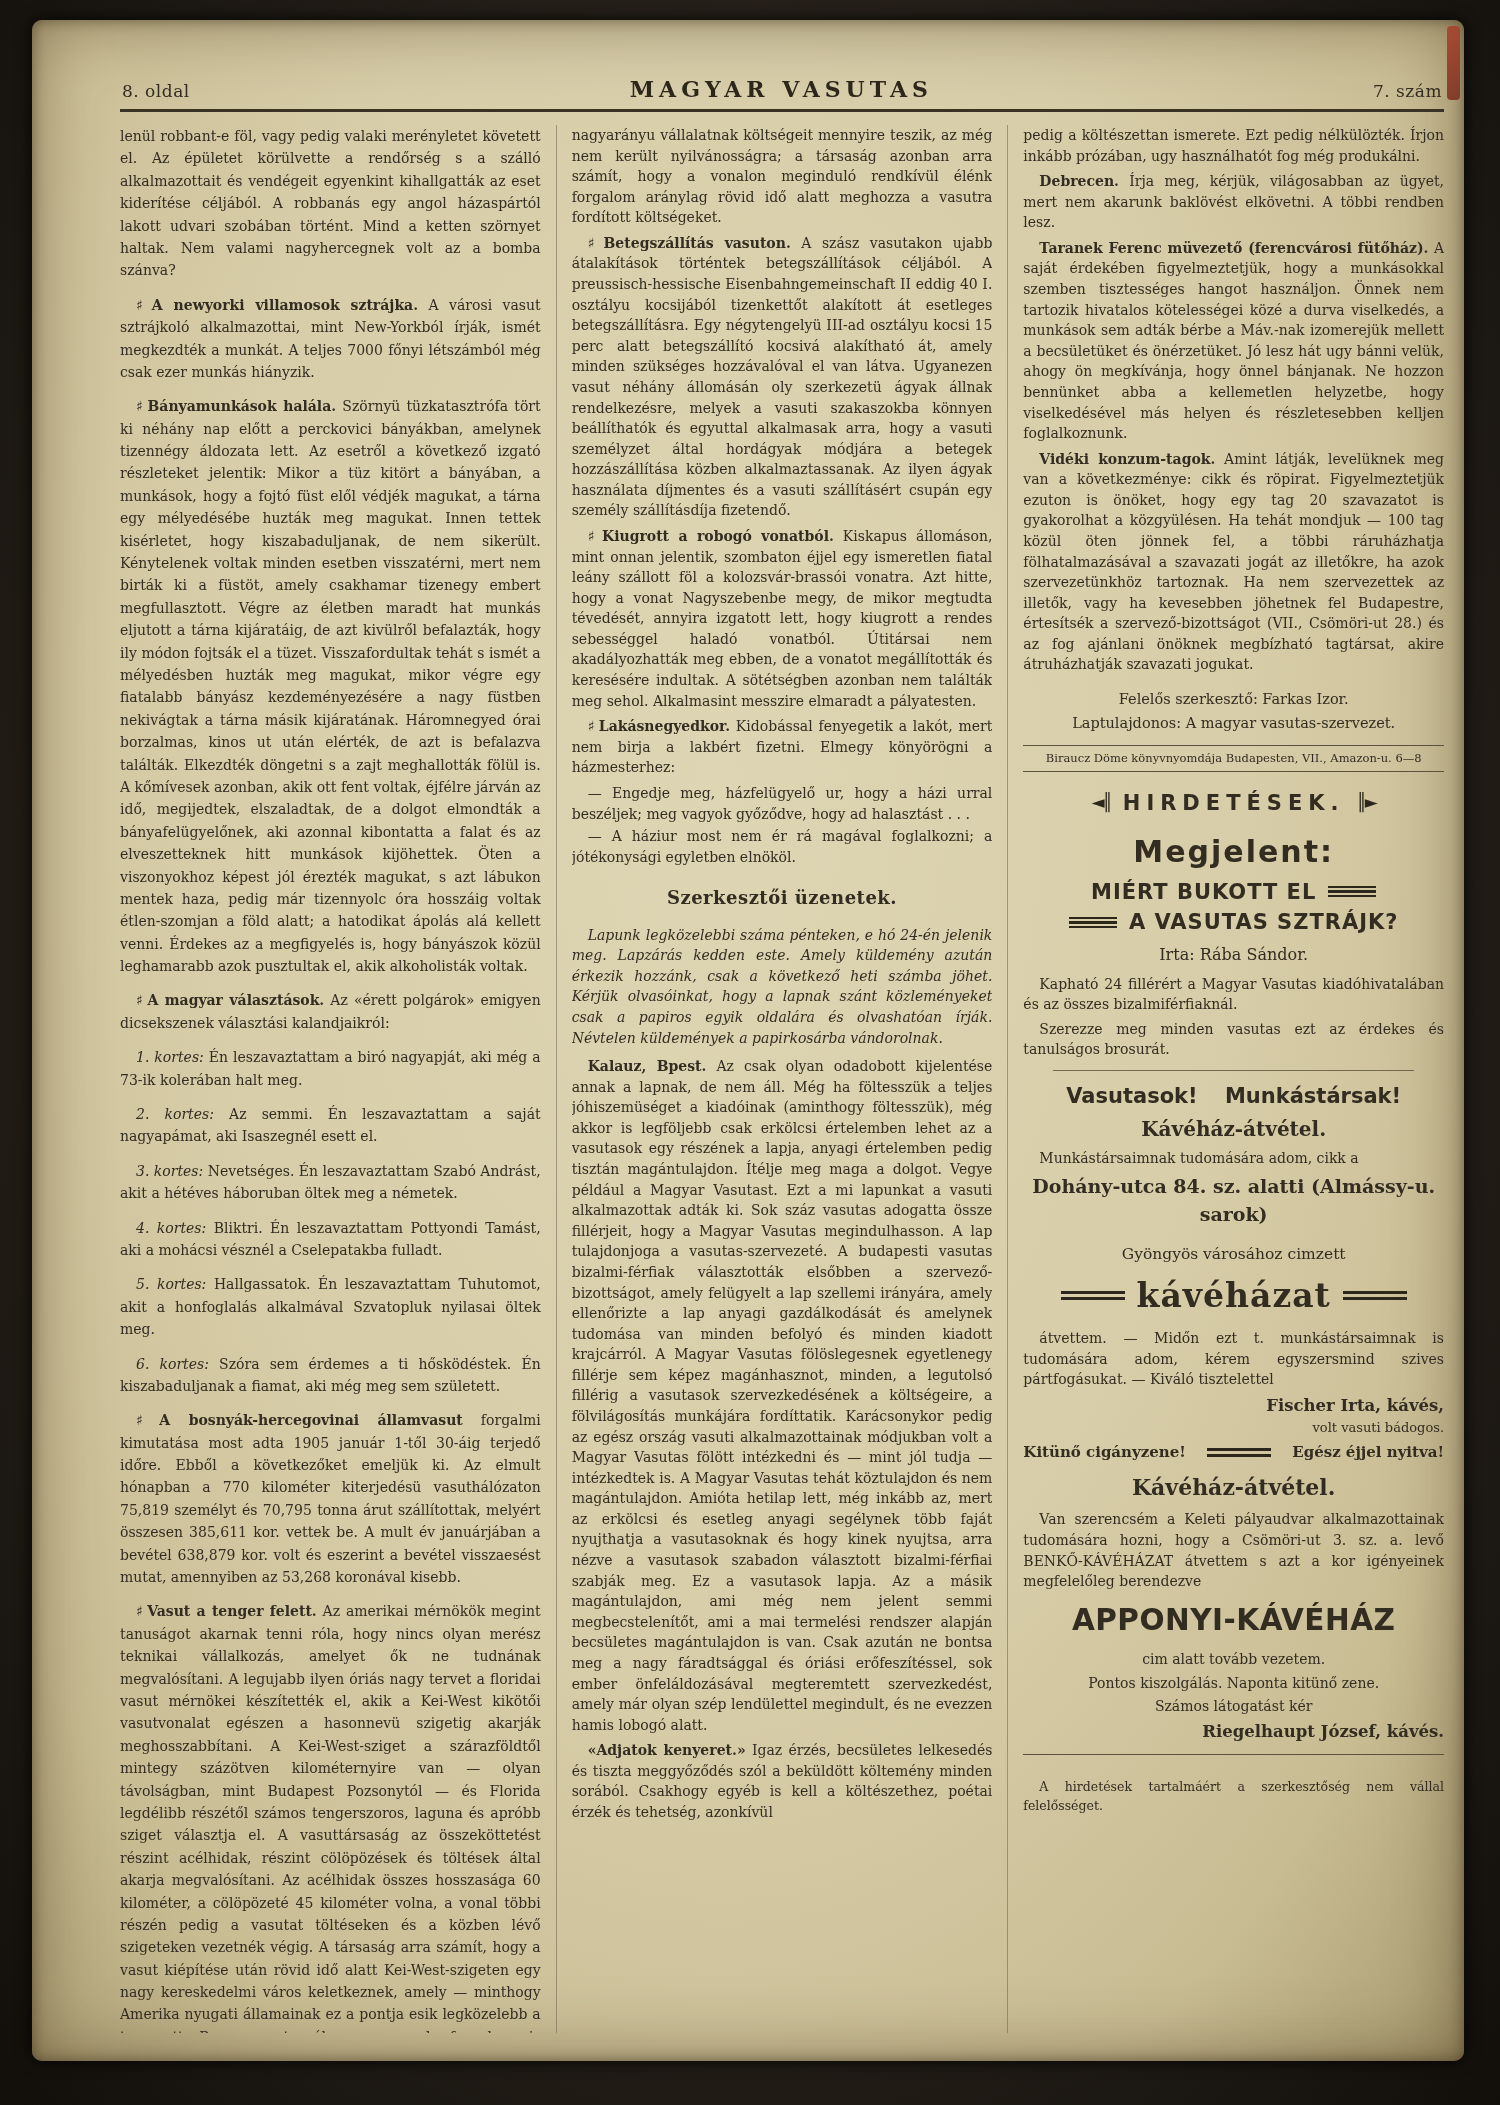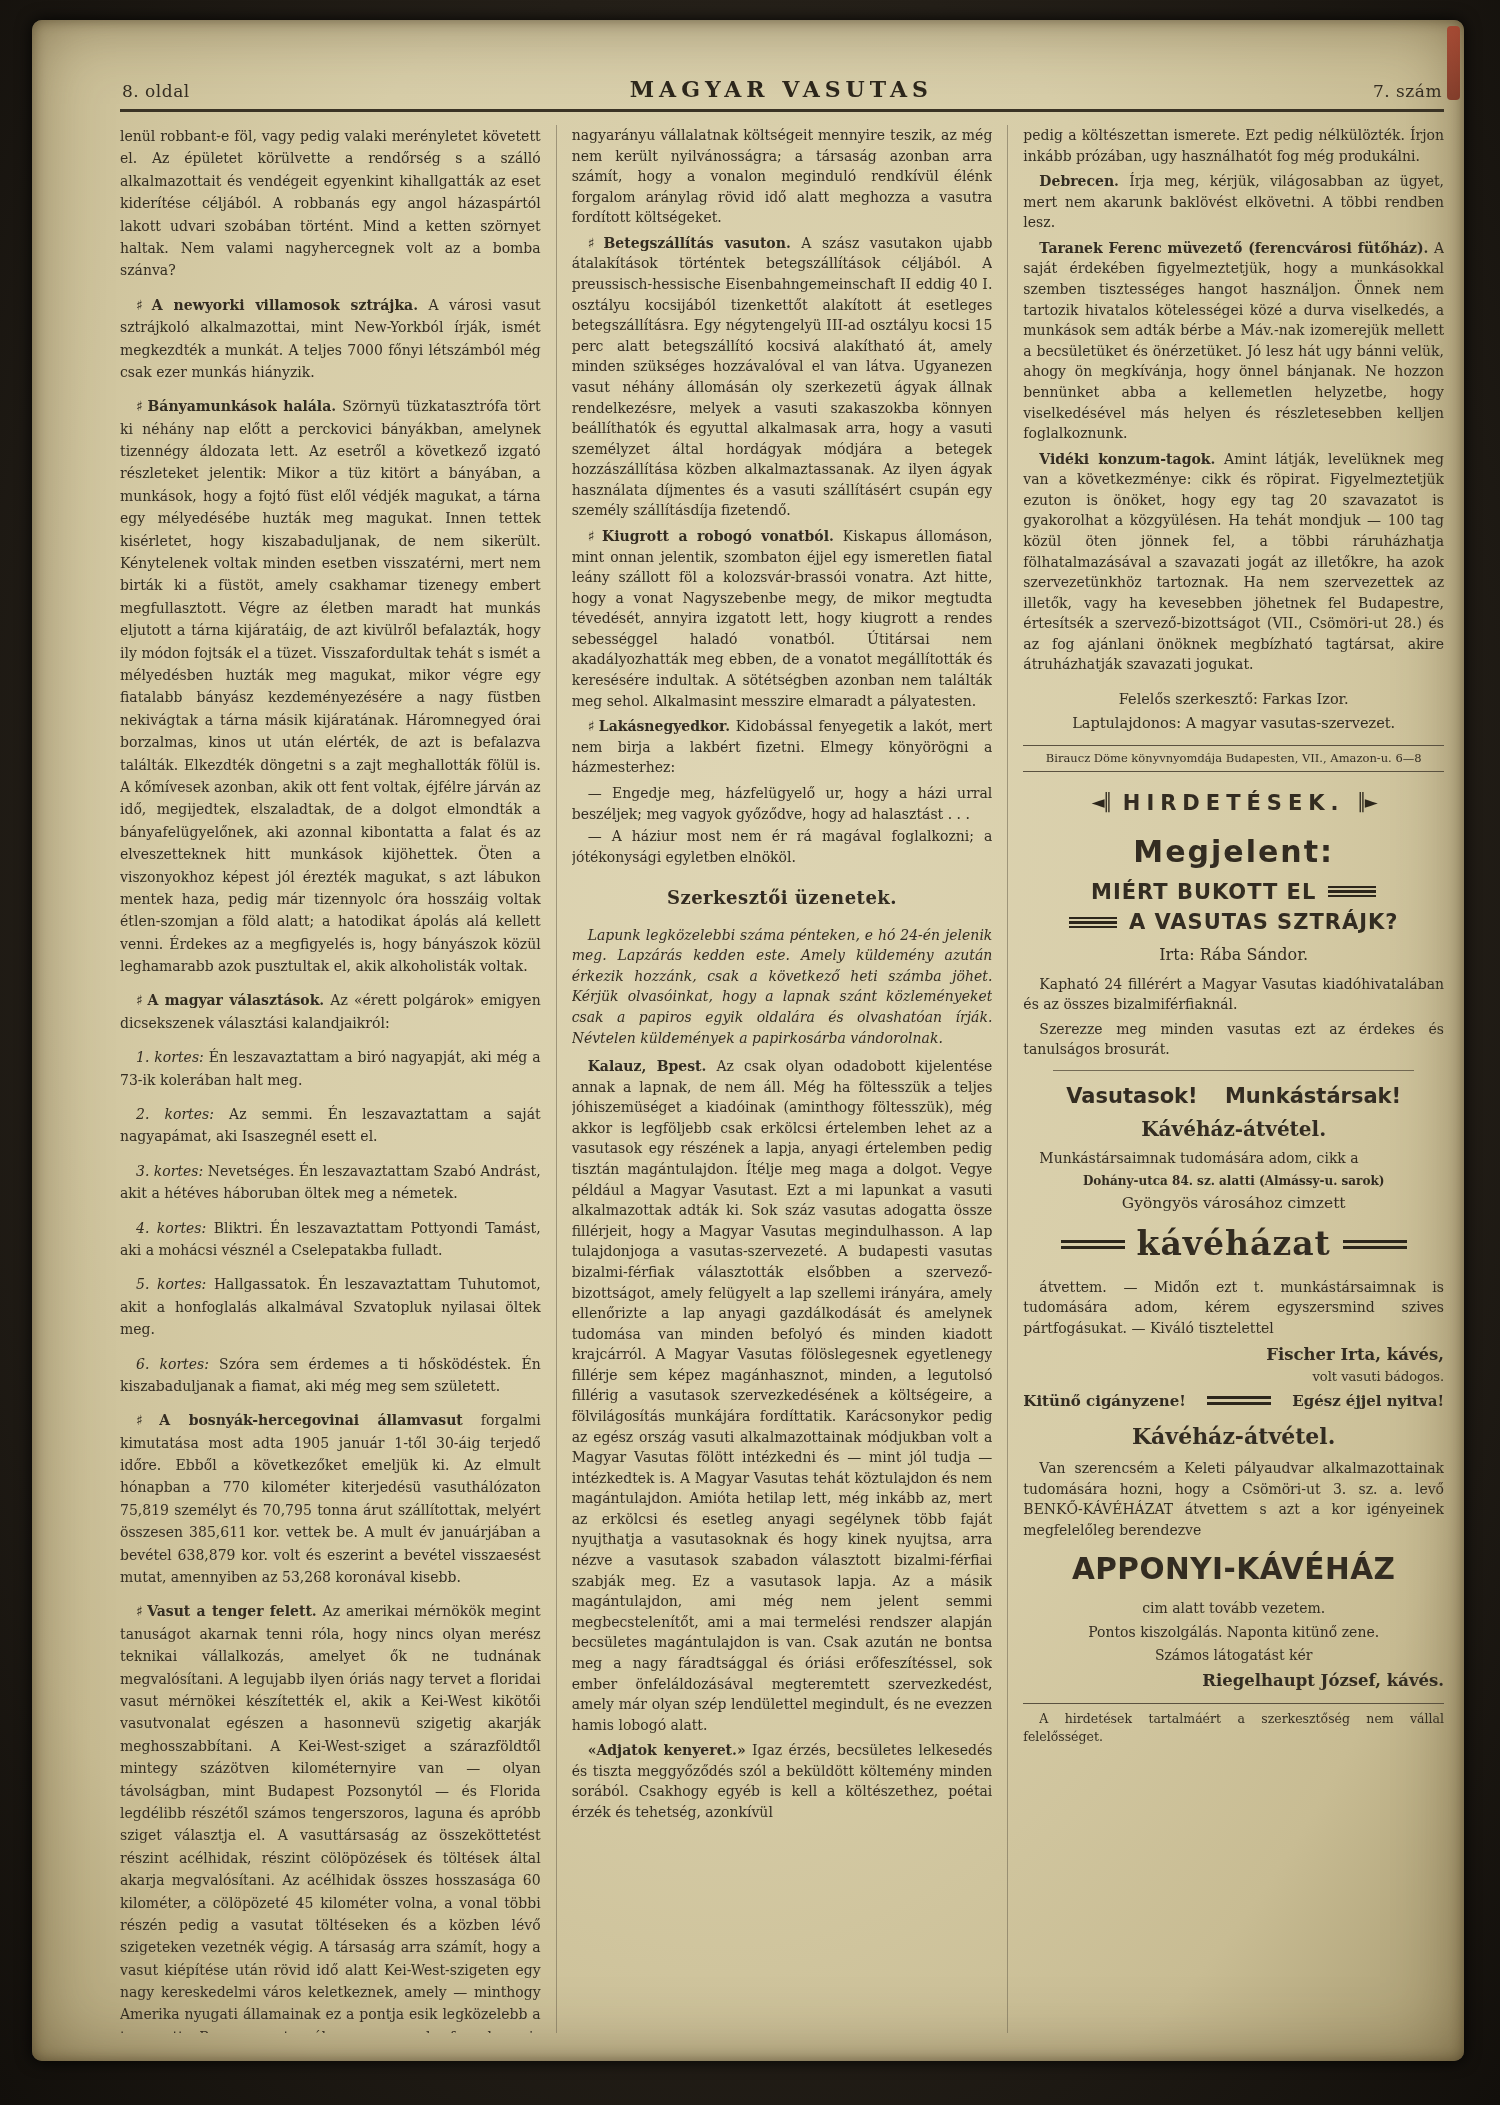--- a/index.html
+++ b/index.html
@@ -51,31 +51,31 @@
   .ad{margin-bottom:6px;}
   .ad-body{text-indent:16px;margin-bottom:4px;}
   .adrule{border:none;border-top:1px solid #5a5140;margin:10px 30px;opacity:.8;}
   .ad1-l1{text-align:center;font-family:"DejaVu Sans", sans-serif;font-weight:bold;font-size:30px;letter-spacing:2px;margin-bottom:2px;}
   .ad1-l2,.ad1-l3{display:flex;align-items:center;justify-content:center;gap:12px;font-family:"DejaVu Sans", sans-serif;font-weight:bold;font-size:21px;letter-spacing:1px;}
   .ad1-by{text-align:center;font-size:16px;margin:5px 0 7px 0;}
   .tribar{display:inline-block;width:48px;height:11px;background:repeating-linear-gradient(#2c261b 0 2.4px, transparent 2.4px 4.4px);}
   .dbar{display:inline-block;width:64px;height:9px;background:repeating-linear-gradient(#2c261b 0 2.6px, transparent 2.6px 6.2px);}
   .ad2-head{text-align:center;font-family:"DejaVu Sans", sans-serif;font-weight:bold;font-size:21px;word-spacing:20px;margin-bottom:3px;}
   .ad2-title{text-align:center;font-weight:bold;font-size:20px;margin-bottom:4px;}
-  .ad2-addr{text-align:center;font-weight:bold;font-size:12px;text-indent:0;margin-bottom:1px;}
+  .ad2-addr{text-align:center;font-weight:bold;font-size:19px;text-indent:0;margin-bottom:14px;}
   .ad2-l2{text-align:center;font-size:15.5px;text-indent:0;margin-bottom:2px;}
   .ad-display{display:flex;align-items:center;justify-content:center;gap:12px;font-weight:bold;margin:6px 0 8px 0;}
   .ad2-display-word{font-size:33px;letter-spacing:1px;}
   .sig{text-align:right;font-weight:bold;font-size:16.5px;text-indent:0;margin-bottom:0;}
   .sig-sub{text-align:right;font-size:13px;text-indent:0;margin-bottom:4px;}
   .ad2-foot{display:flex;align-items:center;justify-content:space-between;font-weight:bold;font-size:15px;margin-top:4px;}
   .ad3-title{text-align:center;font-weight:bold;font-size:22px;margin:8px 0 6px 0;}
   .ad3-display{text-align:center;font-family:"DejaVu Sans", sans-serif;font-weight:bold;font-size:29.5px;letter-spacing:.5px;margin:7px 0;}
   .ad3-center{text-align:center;text-indent:0;margin-bottom:3px;}
-  .disclaimer{font-size:12.5px;border-top:1px solid #5a5140;padding-top:6px;margin-top:10px;text-indent:16px;}
+  .disclaimer{font-size:12.5px;border-top:1px solid #5a5140;padding-top:23px;margin-top:10px;text-indent:16px;}
 </style>
 </head>
 <body>
 
 <div class="paper">
   <div class="artifact"></div>
   <div class="content">
 
     <div class="pagehead">
       <span class="pagenum">8. oldal</span>

